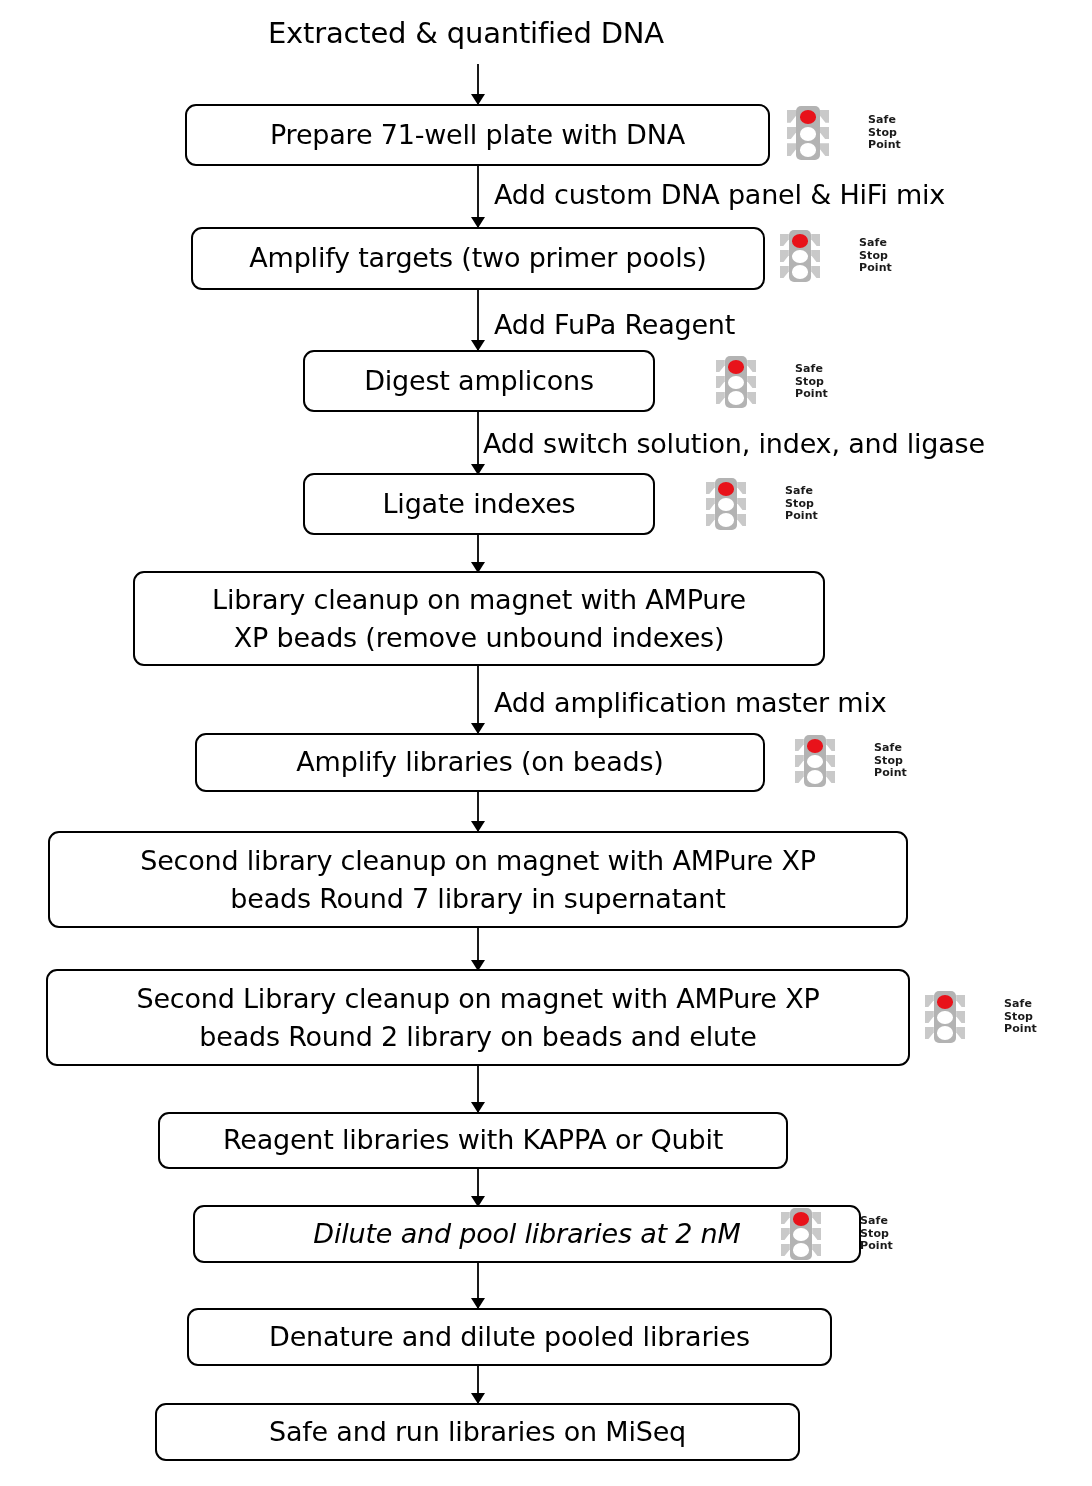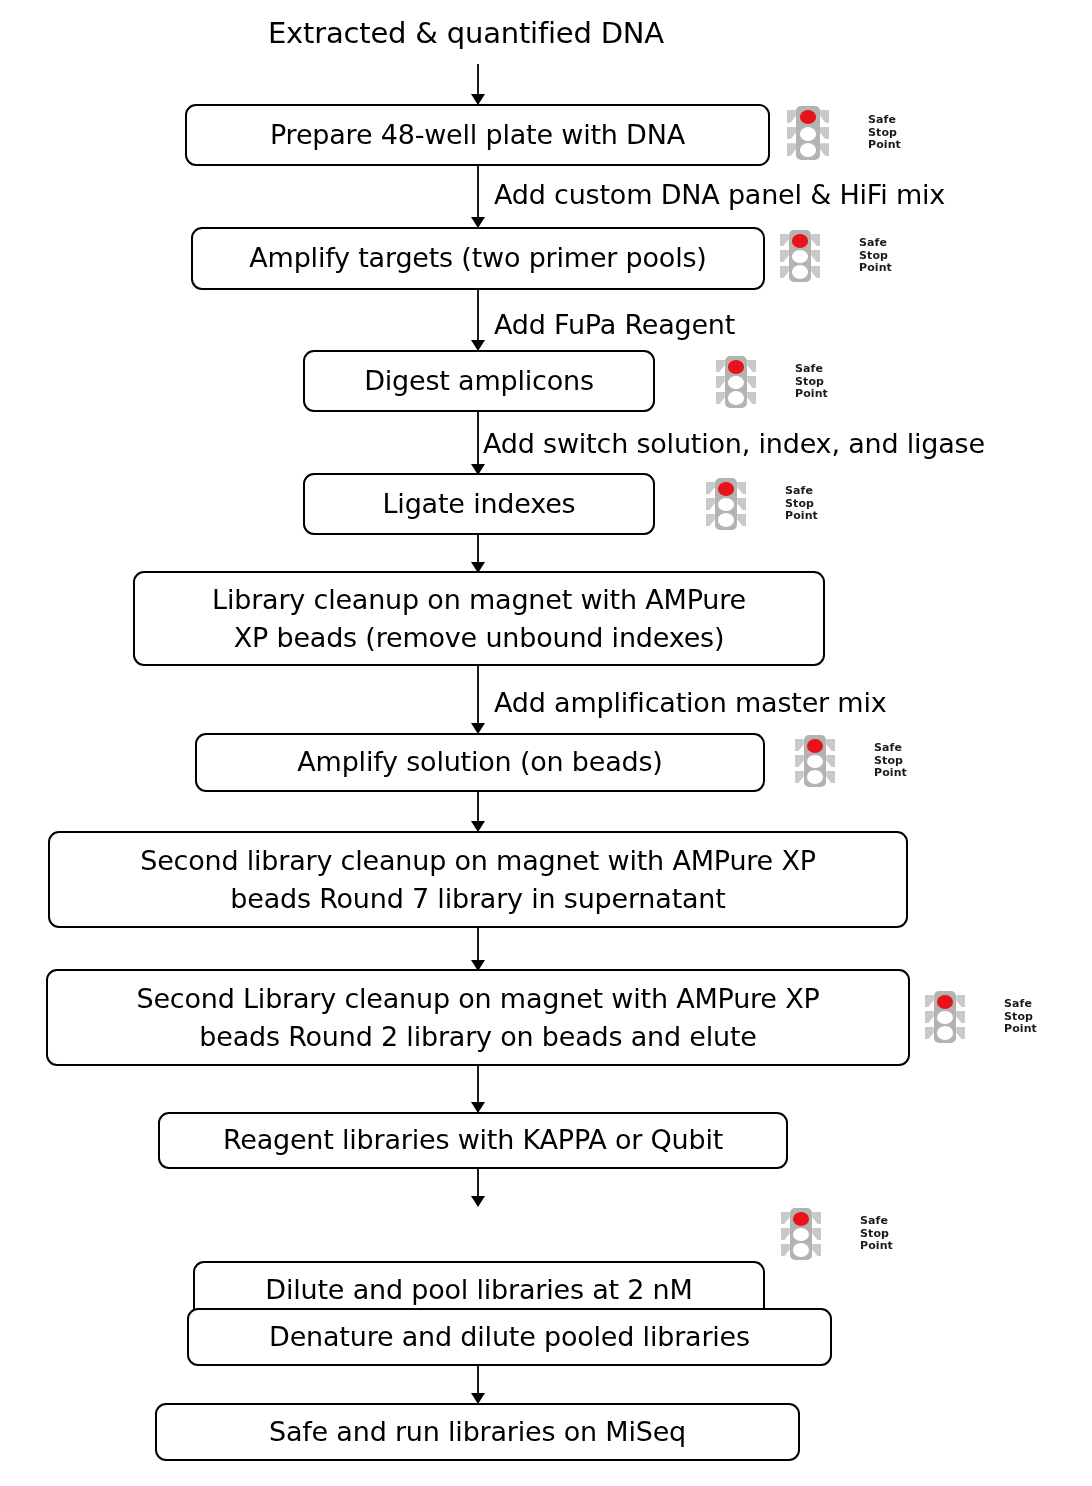--- a/index.html
+++ b/index.html
@@ -131,59 +131,59 @@
     <div class="stem" style="height:38px;"></div>
       <div class="head"></div>
   </div>
 
   <div class="freetext" style="left:494px;top:180px;">Add custom DNA panel &amp; HiFi mix</div>
   <div class="freetext" style="left:494px;top:310px;">Add FuPa Reagent</div>
   <div class="freetext" style="left:483px;top:429px;">Add switch solution, index, and ligase</div>
   <div class="freetext" style="left:494px;top:688px;">Add amplification master mix</div>
 
   <div class="node" style="left:185px;top:104px;width:585px;height:62px;">
-    <span>Prepare 48-well plate with DNA</span>
+    <span>Prepare 71-well plate with DNA</span>
   </div>
 
   <div class="node" style="left:303px;top:350px;width:352px;height:62px;">
     <span>Digest amplicons</span>
   </div>
 
   <div class="node" style="left:191px;top:227px;width:574px;height:63px;">
     <span>Amplify targets (two primer pools)</span>
   </div>
 
   <div class="node" style="left:303px;top:473px;width:352px;height:62px;">
     <span>Ligate indexes</span>
   </div>
 
   <div class="node two-line" style="left:133px;top:571px;width:692px;height:95px;flex-direction:column;">
     <span>Library cleanup on magnet with AMPure</span>
     <span>XP beads (remove unbound indexes)</span>
   </div>
 
   <div class="node" style="left:195px;top:733px;width:570px;height:59px;">
-    <span>Amplify solution (on beads)</span>
+    <span>Amplify libraries (on beads)</span>
   </div>
 
   <div class="node two-line" style="left:48px;top:831px;width:860px;height:97px;flex-direction:column;">
     <span>Second library cleanup on magnet with AMPure XP</span>
     <span>beads Round 7 library in supernatant</span>
   </div>
 
   <div class="node two-line" style="left:46px;top:969px;width:864px;height:97px;flex-direction:column;">
     <span>Second Library cleanup on magnet with AMPure XP</span>
     <span>beads Round 2 library on beads and elute</span>
   </div>
 
   <div class="node" style="left:158px;top:1112px;width:630px;height:57px;">
     <span>Reagent libraries with KAPPA or Qubit</span>
   </div>
 
-  <div class="node" style="left:193px;top:1261px;width:572px;height:58px;">
+  <div class="node" style="left:193px;top:1205px;width:668px;height:58px;font-style:italic;">
     <span>Dilute and pool libraries at 2 nM</span>
   </div>
 
   <div class="node" style="left:155px;top:1308px;width:645px;height:58px;margin-left:32px;">
     <span>Denature and dilute pooled libraries</span>
   </div>
 
   <div class="node" style="left:155px;top:1403px;width:645px;height:58px;">
     <span>Safe and run libraries on MiSeq</span>
   </div>

